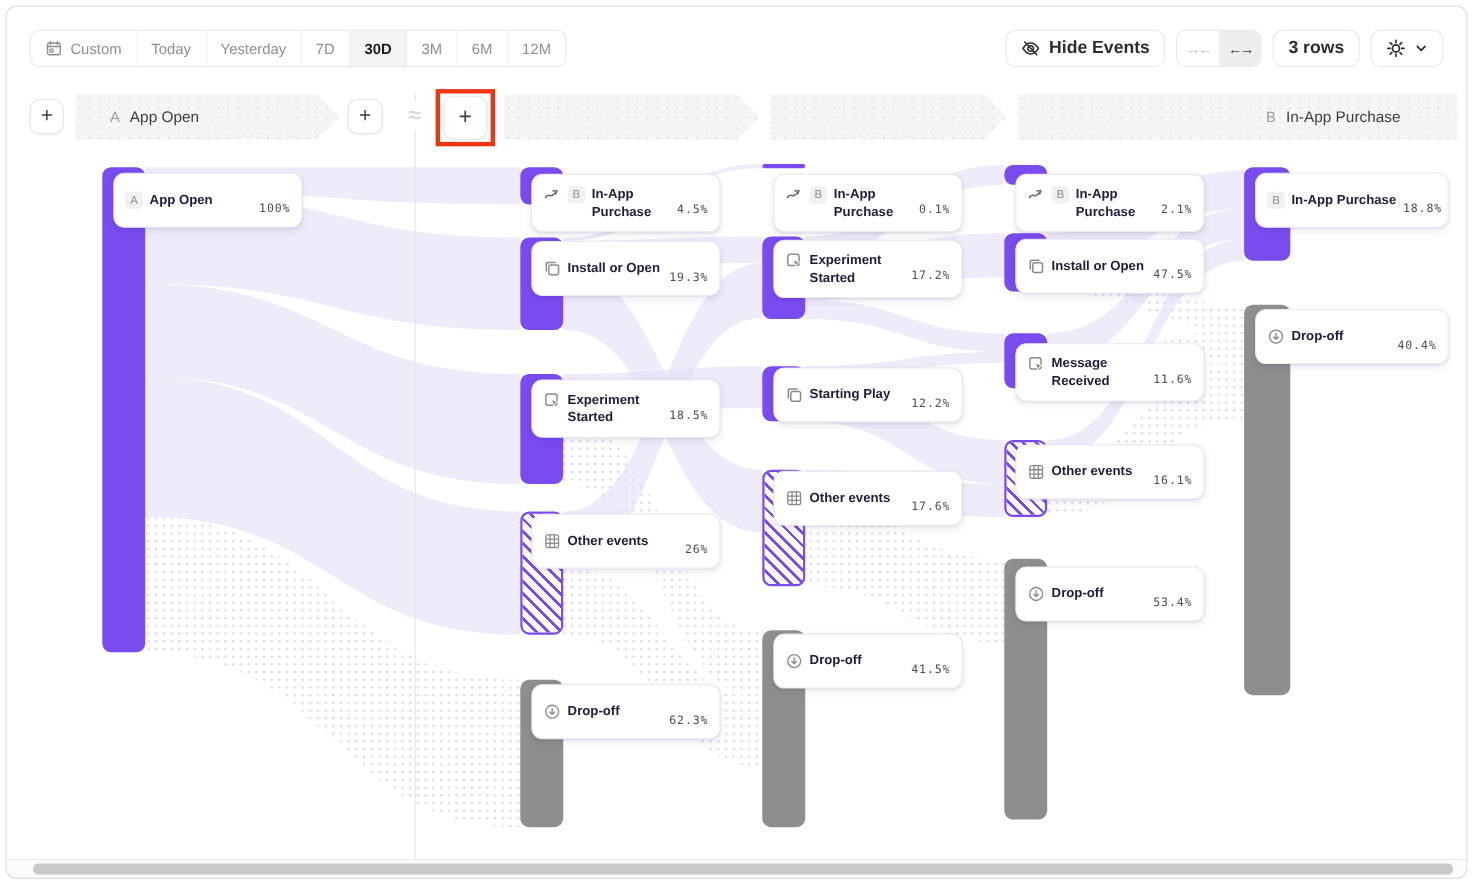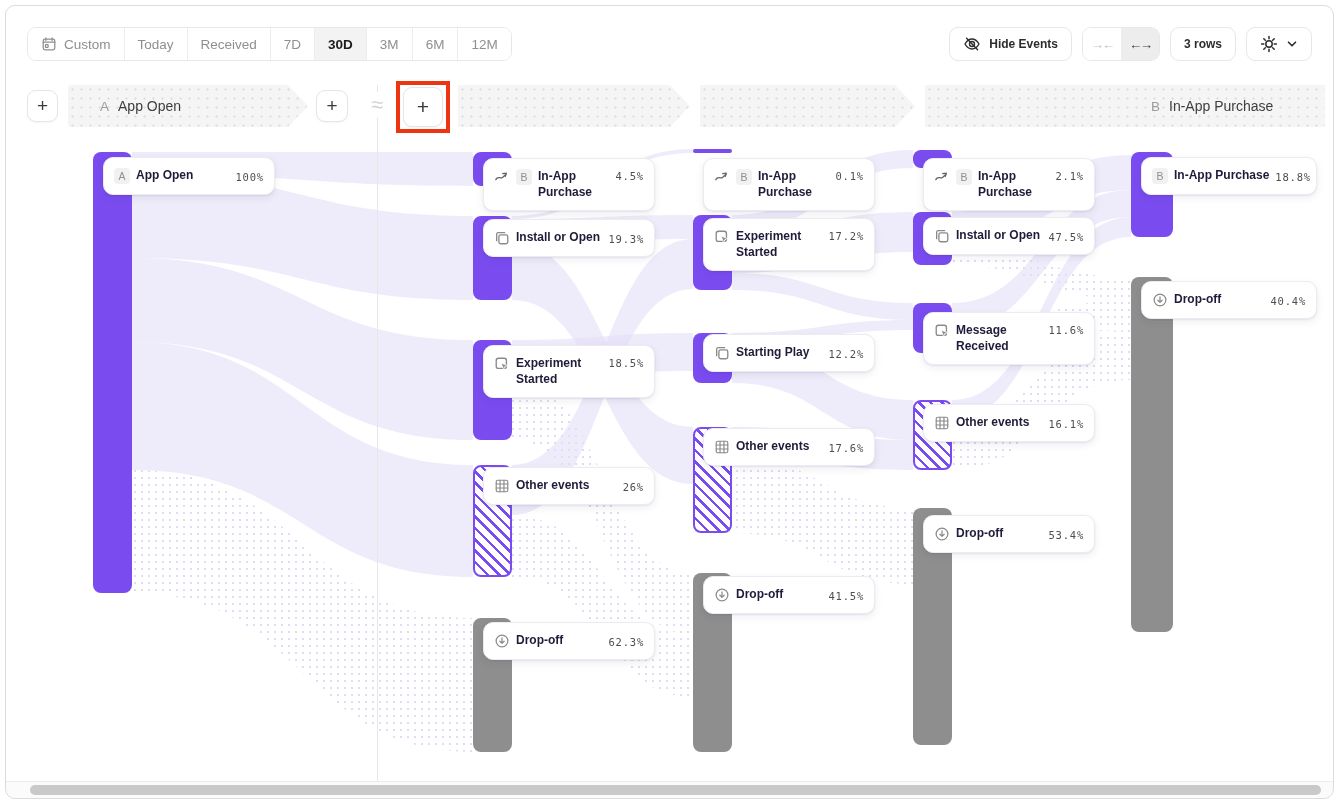--- a/index.html
+++ b/index.html
@@ -11,21 +11,21 @@
   
   .toolbar { position:absolute; left:27px; right:27px; top:27px; height:34px;
     display:flex; justify-content:space-between; z-index:6; }
   .date-group { display:flex; border:1px solid #e7e7e7; border-radius:9px; overflow:hidden; background:#fff; height:34px; }
   .date-btn { display:flex; align-items:center; gap:7px; padding:0 13px; font-size:13.5px;
     color:#8f8f8f; border-right:1px solid #ededed; background:#fff; cursor:pointer; white-space:nowrap; }
   .date-btn:last-child { border-right:none; }
   .date-btn.selected { background:#f3f3f3; color:#1c1c1c; font-weight:bold; }
   .right-group { display:flex; gap:10px; height:34px; }
   .tb-btn { display:flex; align-items:center; gap:8px; padding:0 13px; border:1px solid #e7e7e7;
-    border-radius:9px; background:#fff; font-size:12px; color:#2d2d2d; font-weight:600; cursor:pointer; white-space:nowrap; }
+    border-radius:9px; background:#fff; font-size:16px; color:#2d2d2d; font-weight:600; cursor:pointer; white-space:nowrap; }
   .segmented { display:flex; border:1px solid #e7e7e7; border-radius:9px; overflow:hidden; }
   .seg { width:38px; display:flex; align-items:center; justify-content:center; background:#fff;
     font-size:13px; letter-spacing:-2px; cursor:pointer; }
   .seg.disabled { color:#c3c3c3; }
   .seg.active { background:#ededed; color:#3a3a3a; }
   .tb-icon { display:inline-flex; width:18px; height:18px; }
   .tb-icon svg { width:100%; height:100%; }
 
   
   .steps { position:absolute; left:0; top:85px; width:1339px; height:42px; z-index:6; }
@@ -58,21 +58,21 @@
   .bar.gray { background:var(--gray); }
   .bar.hatched { background:repeating-linear-gradient(45deg, var(--purple) 0 2.5px, #fff 2.5px 8px);
     border:2px solid var(--purple); }
   .node-card { position:absolute; background:#fff; border:1px solid #edeaf2; border-radius:10px;
     box-shadow:0 1px 2px rgba(30,15,70,.07), 0 3px 8px rgba(30,15,70,.07);
     padding:10px 10px; display:flex; align-items:center; gap:6px; z-index:5; cursor:pointer; }
   .node-card.two-line { align-items:flex-start; }
   .card-label { flex:1; font-size:12px; font-weight:bold; color:#221a38; line-height:1.3; }
   .node-card:not(.two-line) .card-label { white-space:nowrap; }
   .card-value { font-family:"DejaVu Sans Mono", monospace; font-size:10.5px; letter-spacing:0.8px;
-    color:#4e4e4e; white-space:nowrap; margin-top:1px; }
+    color:#4e4e4e; white-space:nowrap; margin-top:16px; }
   .badge { width:16px; height:16px; border-radius:4px; background:#f1f1f1; color:#8f8f8f;
     font-size:10.5px; display:flex; align-items:center; justify-content:center; flex:none; }
   .nicon { flex:none; width:16px; height:16px; display:inline-flex; }
   .nicon svg { width:100%; height:100%; }
 
   
   .hscroll-track { position:absolute; left:6px; right:6px; bottom:6px; height:17px;
     border-top:1px solid #ececec; background:#fbfbfb; border-radius:0 0 9px 9px; z-index:8; }
   .hscroll-thumb { position:absolute; left:24px; right:12px; top:3px; height:10px;
     border-radius:5px; background:#c9c9c9; cursor:grab; }
@@ -91,21 +91,21 @@
             <path d="M5.5 2v3M12.5 2v3M2.5 7h13"></path>
             <rect x="5" y="9.8" width="3" height="3" rx="0.5"></rect>
           </svg>
         </span>
         <span>Custom</span>
       </div>
       <div class="date-btn">
         <span>Today</span>
       </div>
       <div class="date-btn">
-        <span>Received</span>
+        <span>Yesterday</span>
       </div>
       <div class="date-btn">
         <span>7D</span>
       </div>
       <div class="date-btn selected">
         <span>30D</span>
       </div>
       <div class="date-btn">
         <span>3M</span>
       </div>

